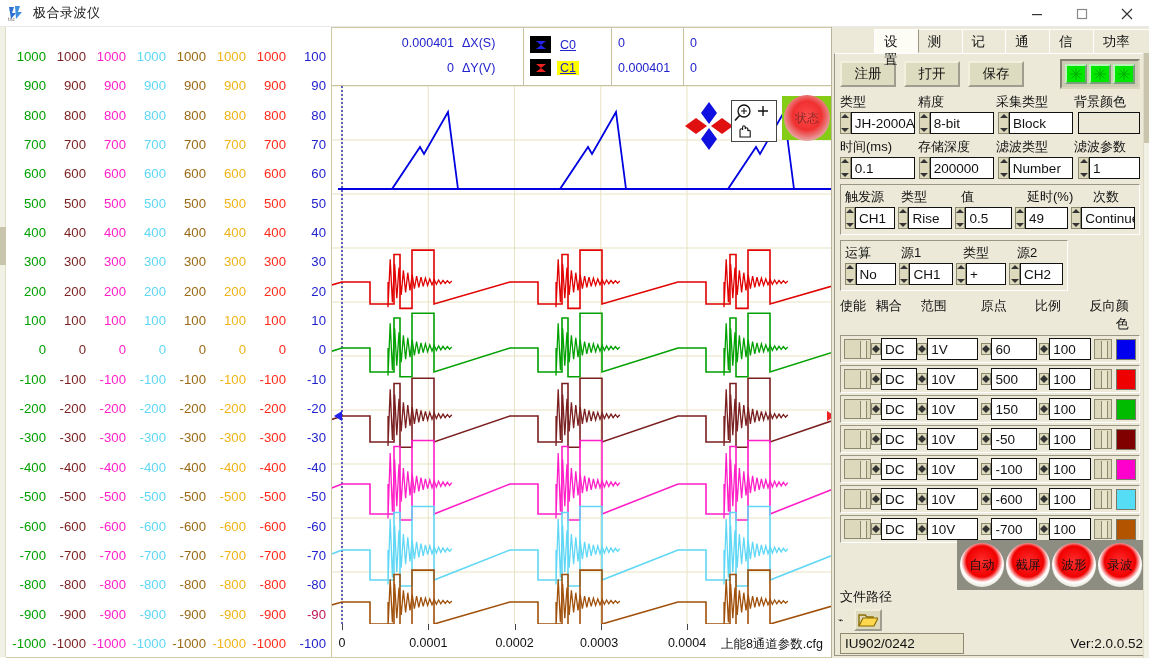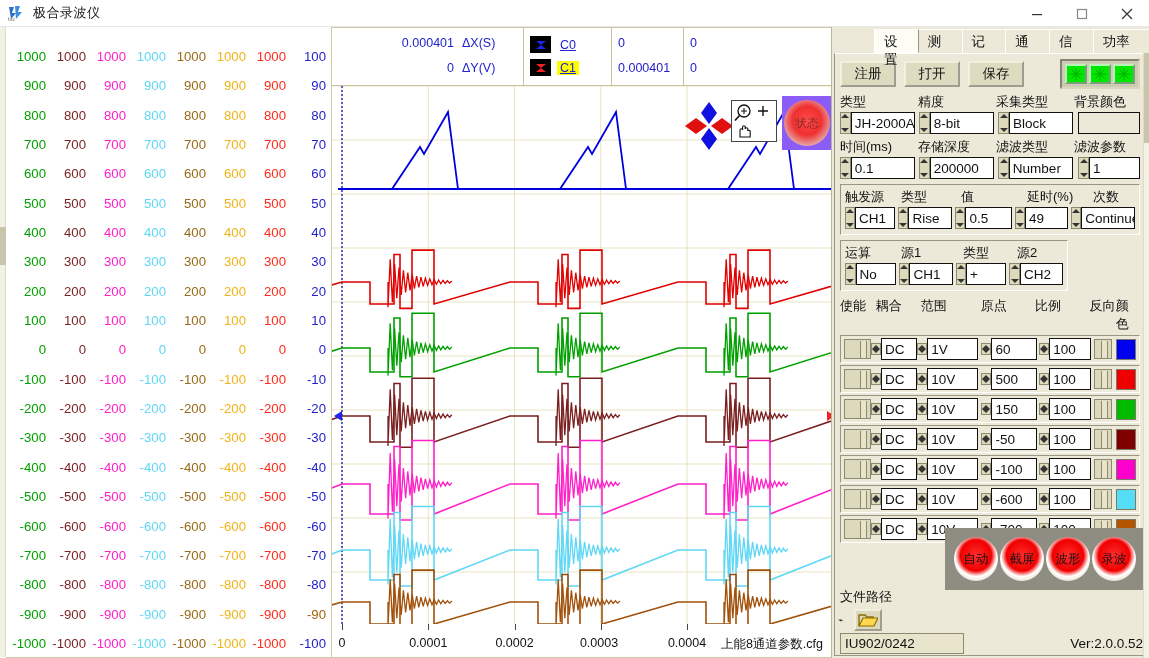--- a/index.html
+++ b/index.html
@@ -70,22 +70,22 @@
           top:12px; white-space:nowrap;}
   .xtickmark{ position:absolute; top:0; width:1px;height:6px;background:#444;}
   #cfgname{ position:absolute; right:8px; top:12px; font-size:12.5px; color:#111;}
   
   #diamondcluster{ position:absolute; left:351px; top:14px; width:52px;height:52px;}
   #toolbox{
     position:absolute; left:399px; top:14px; width:46px;height:42px;
     border:1px solid #444; background:#fff;
   }
   #statebtn{
-    position:absolute; left:450px; top:10px; width:50px;height:54px;
-    background:#8b5cf6; display:flex;align-items:center;justify-content:center;
+    position:absolute; left:450px; top:10px; width:50px;height:44px;
+    background:#84cc16; display:flex;align-items:center;justify-content:center;
   }
   #statebtn .ball{
     width:46px;height:46px;border-radius:50%;
     background:radial-gradient(circle at 50% 45%, #ff4b4b 0%, #f03030 42%, #e89a9a 70%, #f2cfcf 88%, #bdbdb2 100%);
     display:flex;align-items:center;justify-content:center;
     font-size:12px;color:#8a2b2b;
   }
   #readouts{ position:absolute; left:351px; top:68px; font-size:13px; color:#2222cc; line-height:19.5px;}
   
   #right{ width:318px; background:#ece9d8; border-left:1px solid #b9b49a; position:relative;}
@@ -120,21 +120,21 @@
   #chhdr{ display:flex; font-size:13px; color:#111; margin-top:6px;}
   .chrow{ display:flex; align-items:center; border:1px solid #fff;
           border-top:1px solid #9a9684; border-left:1px solid #9a9684;
           padding:2px 3px; margin-top:2px; background:#ece9d8;}
   .enbox{ width:30px;height:20px; background:#ddd9bd; border:1px solid #8d8a72; position:relative;}
   .enbox i{ position:absolute;right:3px;top:1px;width:7px;height:17px;background:#e8e5cc;border-left:1px solid #8d8a72;border-right:1px solid #8d8a72;}
   .invbox{ width:20px;height:20px; background:#ddd9bd; border:1px solid #8d8a72; position:relative;}
   .invbox i{ position:absolute;left:6px;top:1px;width:7px;height:17px;background:#e8e5cc;border-left:1px solid #8d8a72;border-right:1px solid #8d8a72;}
   .colorsw{ width:22px;height:21px; border:1px solid #7a7a6a;}
   
-  #redrow{ position:absolute; right:4px; bottom:68px; display:flex; background:#8d8d82; padding:8px;}
+  #redrow{ position:absolute; right:4px; bottom:68px; display:flex; background:#8d8d82; padding:2px;}
   .redbtn{ width:46px;height:46px; display:flex;align-items:center;justify-content:center;}
   .redbtn .ball{
     width:44px;height:44px;border-radius:50%;
     background:radial-gradient(circle at 50% 42%, #ff2e2e 0%, #f00000 46%, #ffffff 62%, #e6e4d6 78%, #a8a89c 100%);
     display:flex;align-items:center;justify-content:center;font-size:12.5px;color:#111;
   }
   #pathlabel{ position:absolute; left:8px; bottom:52px; font-size:13px; color:#111;}
   #pathrow{ position:absolute; left:6px; right:6px; bottom:27px; display:flex; align-items:center;}
   #pathicon{ width:12px; font-size:9px; color:#111; line-height:20px;}
   #pathfld{ flex:1; height:22px; background:#e8e5cc; border:1px solid #8d8a72; font-size:13.5px;
@@ -378,21 +378,21 @@
           <div class="scalecell" style="color: rgb(34, 34, 204);">-80</div>
         </div>
         <div class="scalerow">
           <div class="scalecell" style="color: rgb(0, 160, 0);">-900</div>
           <div class="scalecell" style="color: rgb(122, 31, 31);">-900</div>
           <div class="scalecell" style="color: rgb(255, 31, 200);">-900</div>
           <div class="scalecell" style="color: rgb(95, 215, 245);">-900</div>
           <div class="scalecell" style="color: rgb(154, 106, 22);">-900</div>
           <div class="scalecell" style="color: rgb(240, 180, 24);">-900</div>
           <div class="scalecell" style="color: rgb(255, 42, 26);">-900</div>
-          <div class="scalecell" style="color: #a16207;">-90</div>
+          <div class="scalecell" style="color: #be185d;">-90</div>
         </div>
         <div class="scalerow">
           <div class="scalecell" style="color: rgb(0, 160, 0);">-1000</div>
           <div class="scalecell" style="color: rgb(122, 31, 31);">-1000</div>
           <div class="scalecell" style="color: rgb(255, 31, 200);">-1000</div>
           <div class="scalecell" style="color: rgb(95, 215, 245);">-1000</div>
           <div class="scalecell" style="color: rgb(154, 106, 22);">-1000</div>
           <div class="scalecell" style="color: rgb(240, 180, 24);">-1000</div>
           <div class="scalecell" style="color: rgb(255, 42, 26);">-1000</div>
           <div class="scalecell" style="color: rgb(34, 34, 204);">-100</div>

